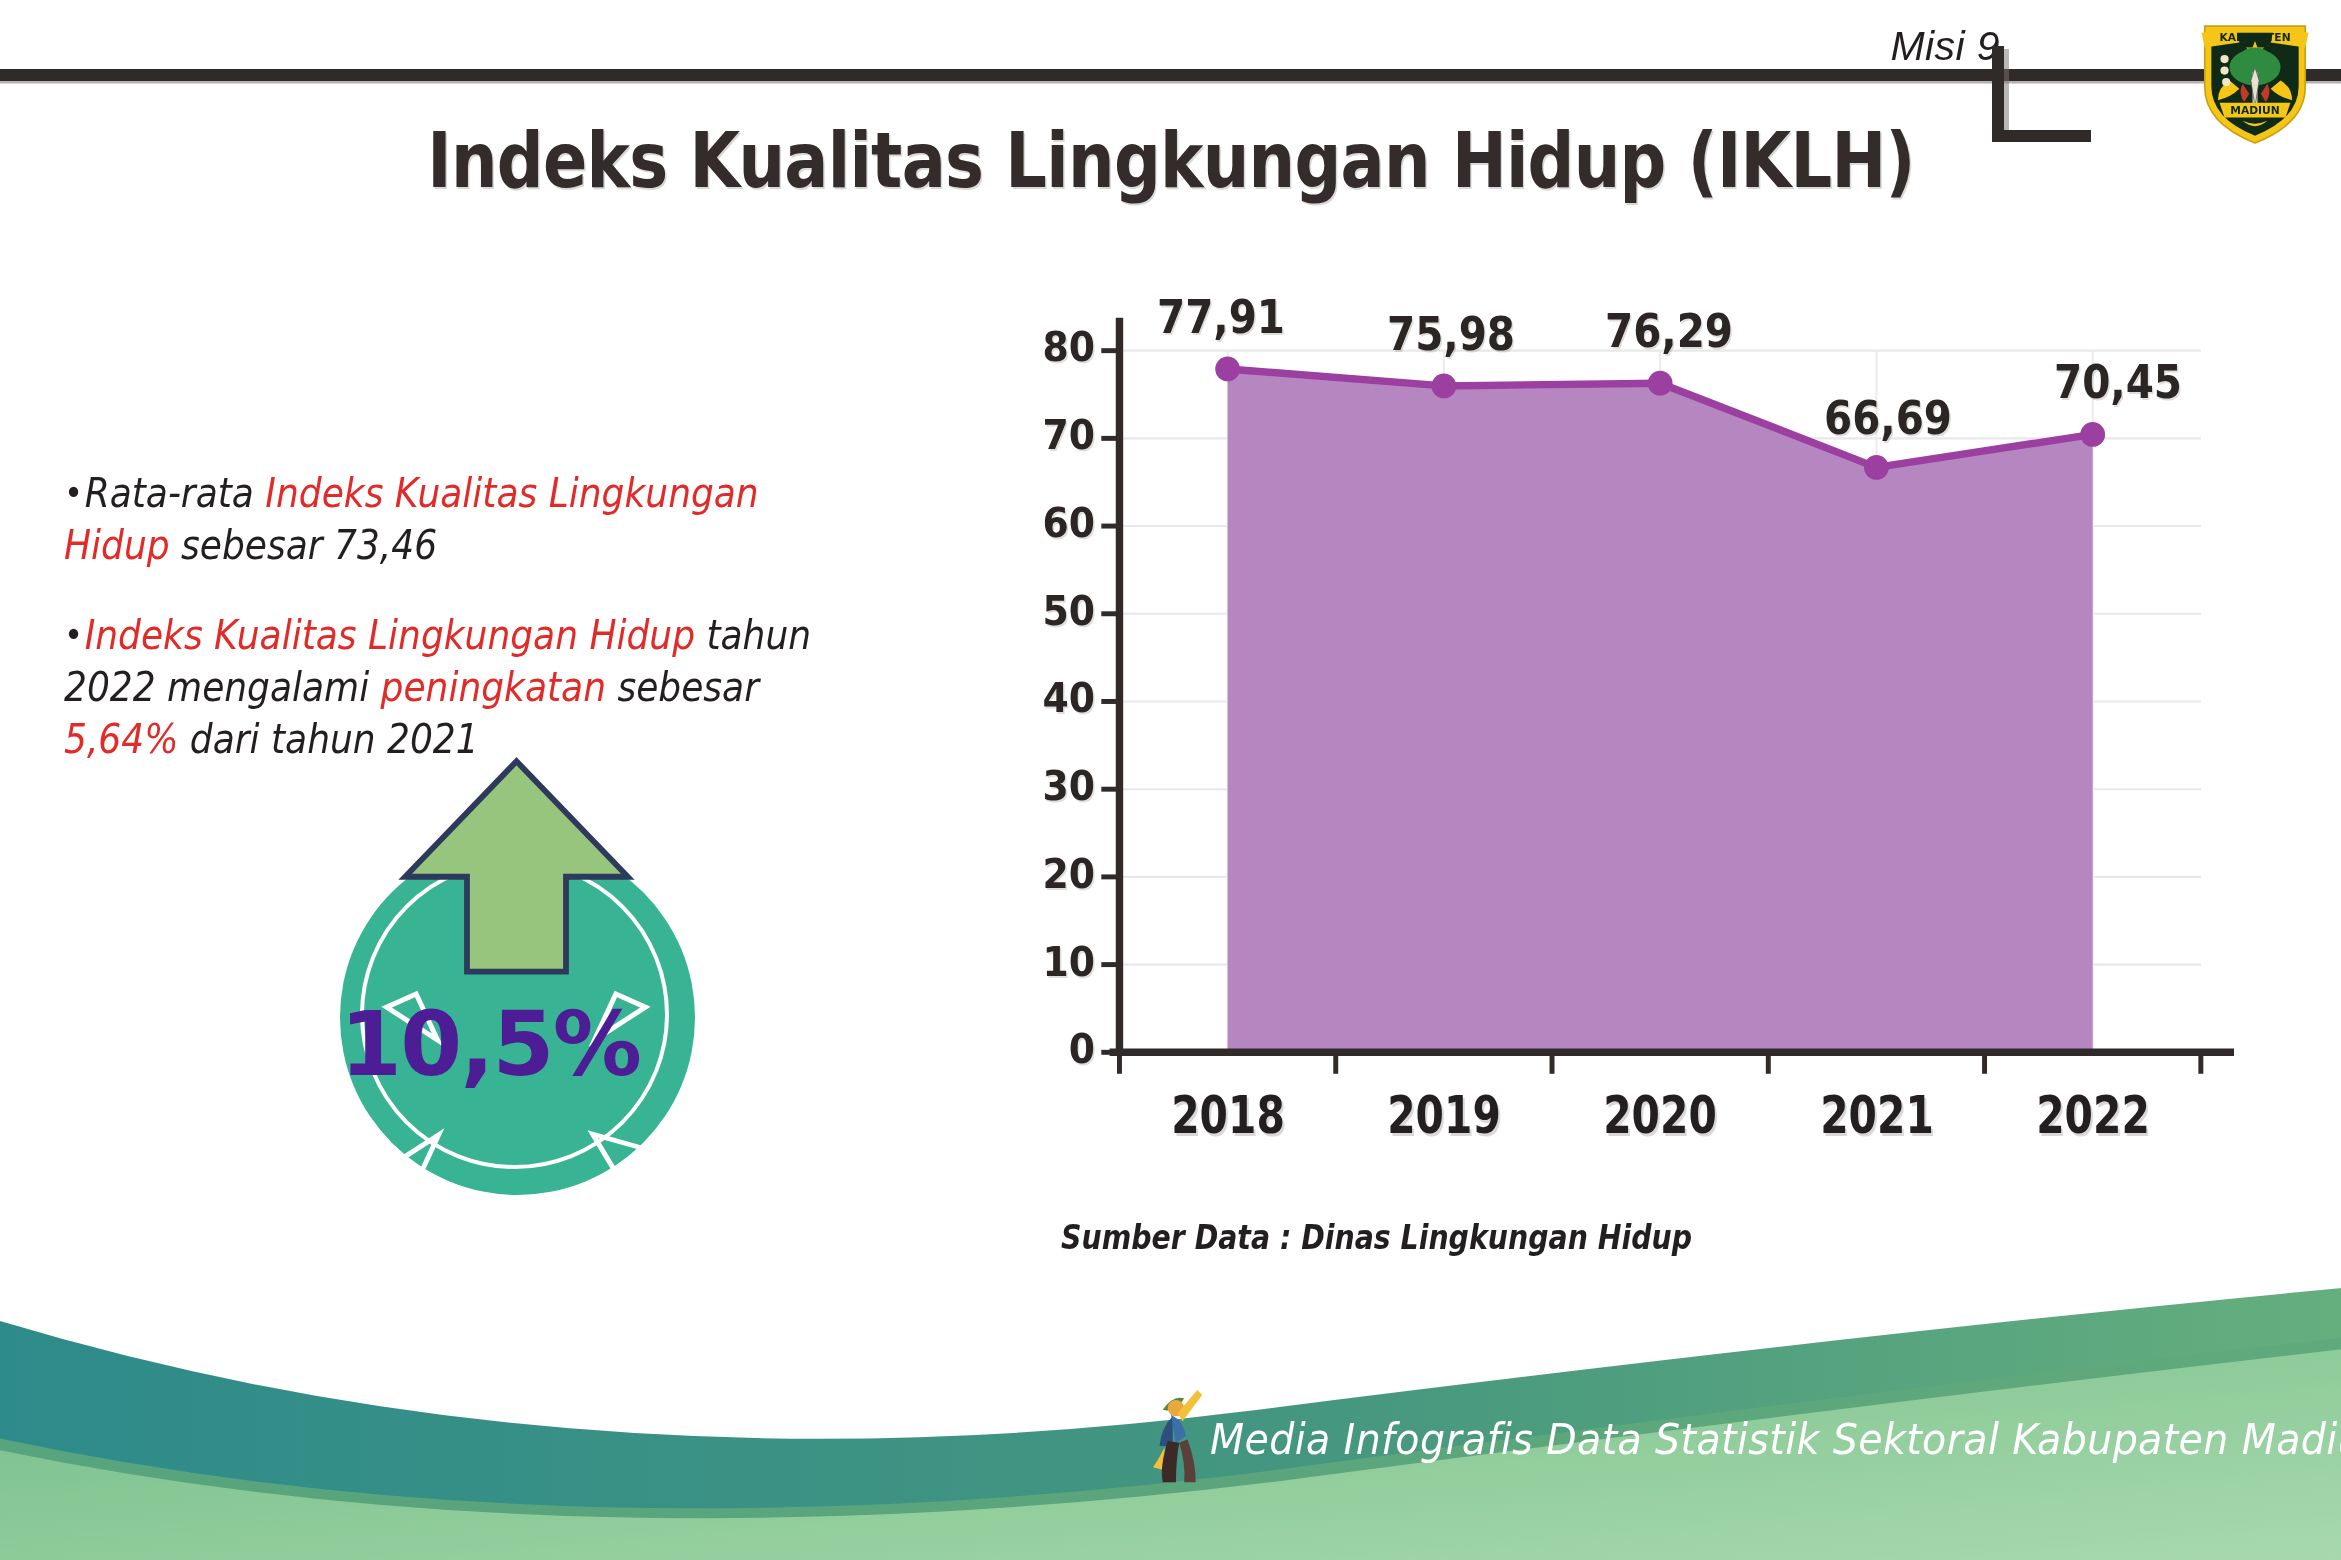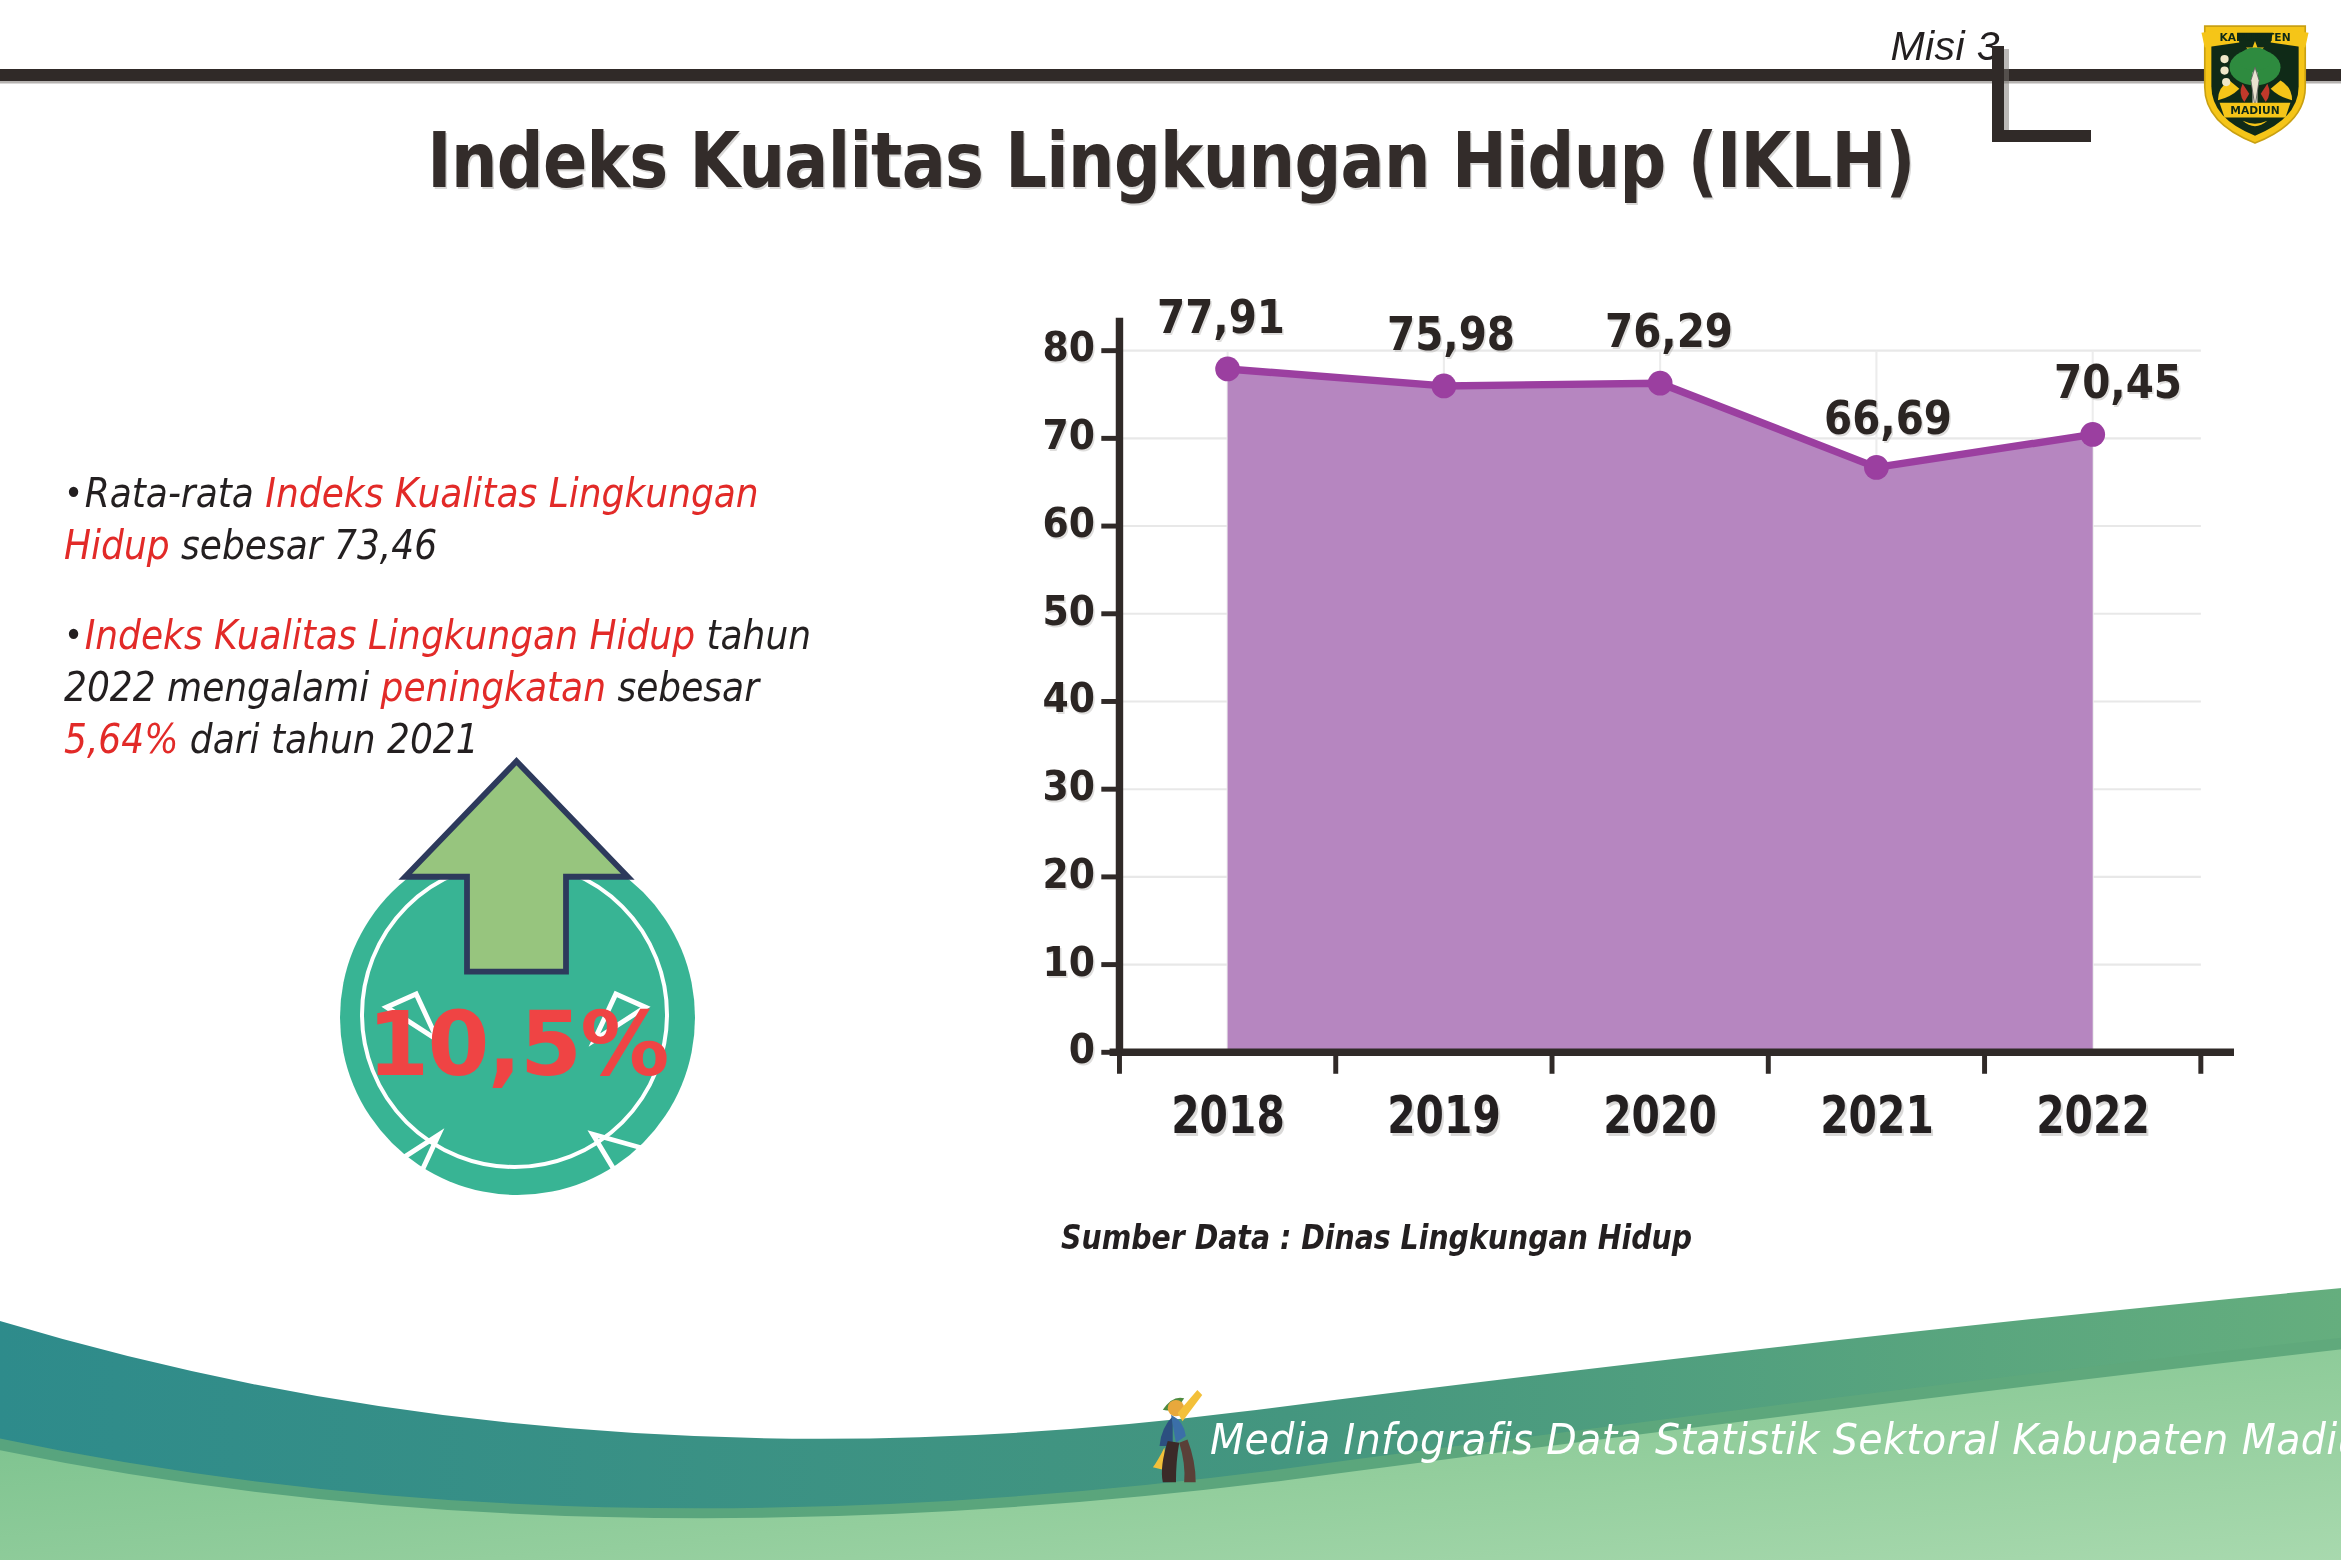--- a/index.html
+++ b/index.html
@@ -144,25 +144,25 @@
     height: 309px;
     border-radius: 50%;
     border: 4.1px solid #ffffff;
     box-sizing: border-box;
   }
   #badge-value {
     position: absolute;
     left: 10px;
     top: 239px;
     width: 355px;
-    text-align: center;
+    text-align: left;
     font-family: "DejaVu Sans", sans-serif;
     font-weight: bold;
     font-size: 89px;
-    color: #ef4444;
+    color: #4c1d95;
     letter-spacing: -1.7px;
     white-space: nowrap;
   }
   #badge-arrow { position: absolute; left: 50px; top: 0; width: 273px; height: 264px; }
   .badge-tick { position: absolute; }
 
   
   #chart {
     position: absolute;
     left: 979px;
@@ -249,21 +249,21 @@
     bottom: 73px;
     width: 74px;
     height: 103px;
   }
 </style>
 </head>
 <body>
 
 <div id="header-rule"></div>
 
-<div id="misi-label">Misi 3</div>
+<div id="misi-label">Misi 9</div>
 
 <div id="header-bracket">
   <div class="vbar"></div>
   <div class="vshadow"></div>
   <div class="hbar"></div>
 </div>
 
 <div id="emblem">
   <svg viewBox="0 0 150 170" width="124" height="140">
     <path d="M14 22 L136 22 L136 96 Q136 140 75 164 Q14 140 14 96 Z" fill="#F5C518" stroke="#C9A012" stroke-width="2"></path>

